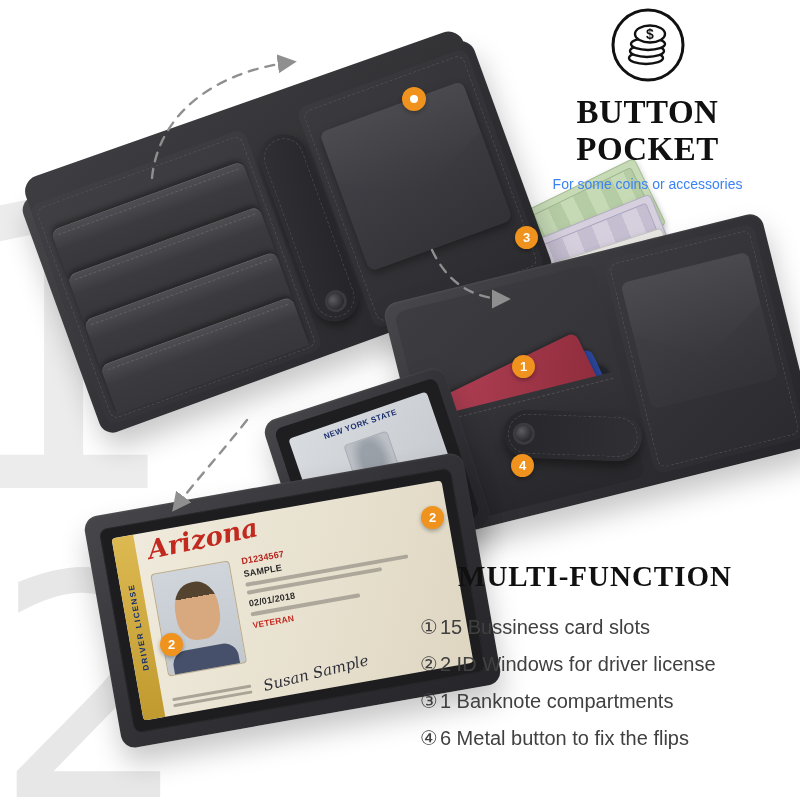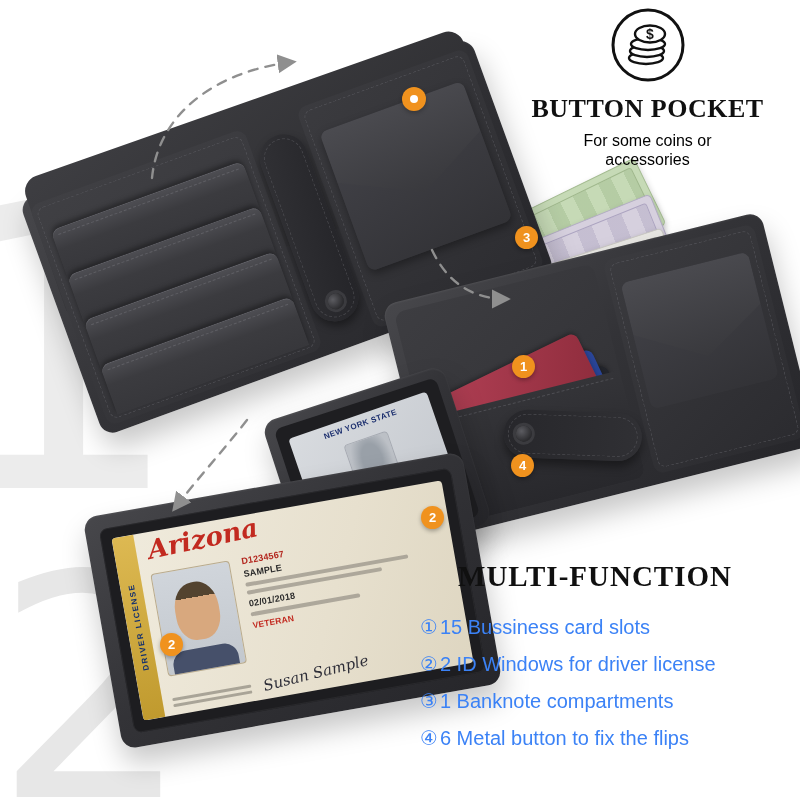--- a/index.html
+++ b/index.html
@@ -116,27 +116,27 @@
   .dashed { fill:none; stroke:#8f8f8f; stroke-width:2.4; stroke-dasharray:9 8; stroke-linecap:round; }
 
   
   .badge { position:absolute; width:23px; height:23px; border-radius:50%; background:#F0921E; color:#fff;
            font-size:13px; font-weight:bold; display:flex; align-items:center; justify-content:center;
            z-index:5; box-shadow:0 2px 4px rgba(0,0,0,.3); }
 
   
   .bp-section { position:absolute; left:515px; top:6px; width:265px; text-align:center; z-index:4; }
   .coins-wrap { display:inline-block; }
-  .bp-title { font-family:"Liberation Serif",serif; font-weight:bold; font-size:26px; letter-spacing:.5px; color:#101010; margin-top:6px; }
-  .bp-sub { font-size:16px; line-height:1.16; color:#000000; width:212px; margin:8px auto 0; }
+  .bp-title { font-family:"Liberation Serif",serif; font-weight:bold; font-size:33px; letter-spacing:.5px; color:#101010; margin-top:6px; }
+  .bp-sub { font-size:14px; line-height:1.16; color:#3b82f6; width:212px; margin:8px auto 0; }
 
   .mf-section { position:absolute; left:420px; top:560px; width:350px; z-index:4; }
   .mf-title { font-family:"Liberation Serif",serif; font-weight:bold; font-size:29px; letter-spacing:1px; color:#101010; text-align:center; }
   .mf-list { list-style:none; margin-top:16px; }
-  .mf-list li { font-size:20px; color:#3b82f6; line-height:37px; white-space:nowrap; }
+  .mf-list li { font-size:20px; color:#404040; line-height:37px; white-space:nowrap; }
   .mf-num { font-family:"DejaVu Sans",sans-serif; font-size:20px; margin-right:2px; }
 </style>
 </head>
 <body>
 
 <div id="canvas">
 
   <div class="watermark wm1">1</div>
   <div class="watermark wm2">2</div>
 

